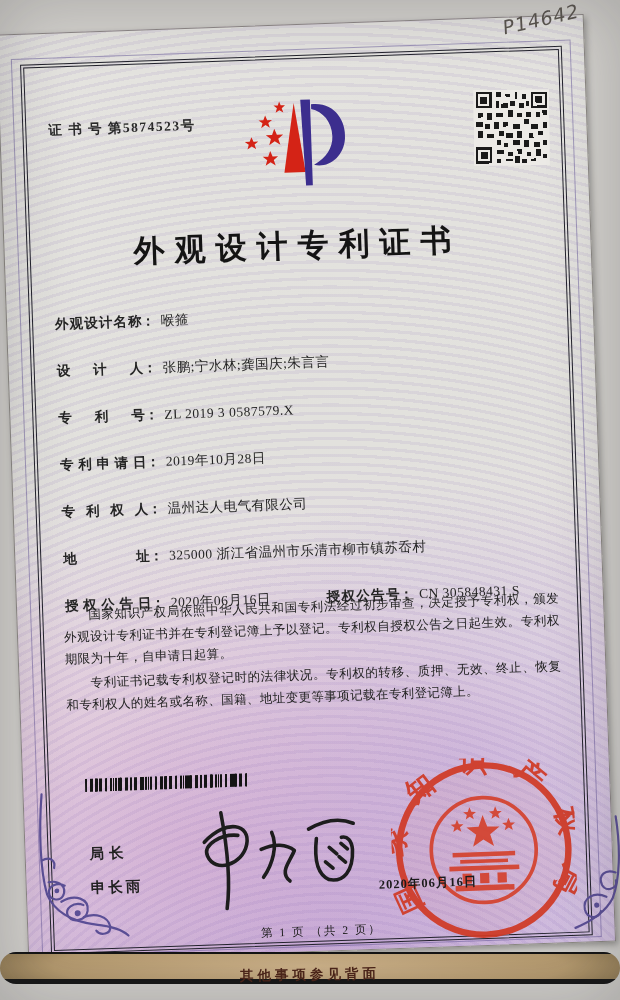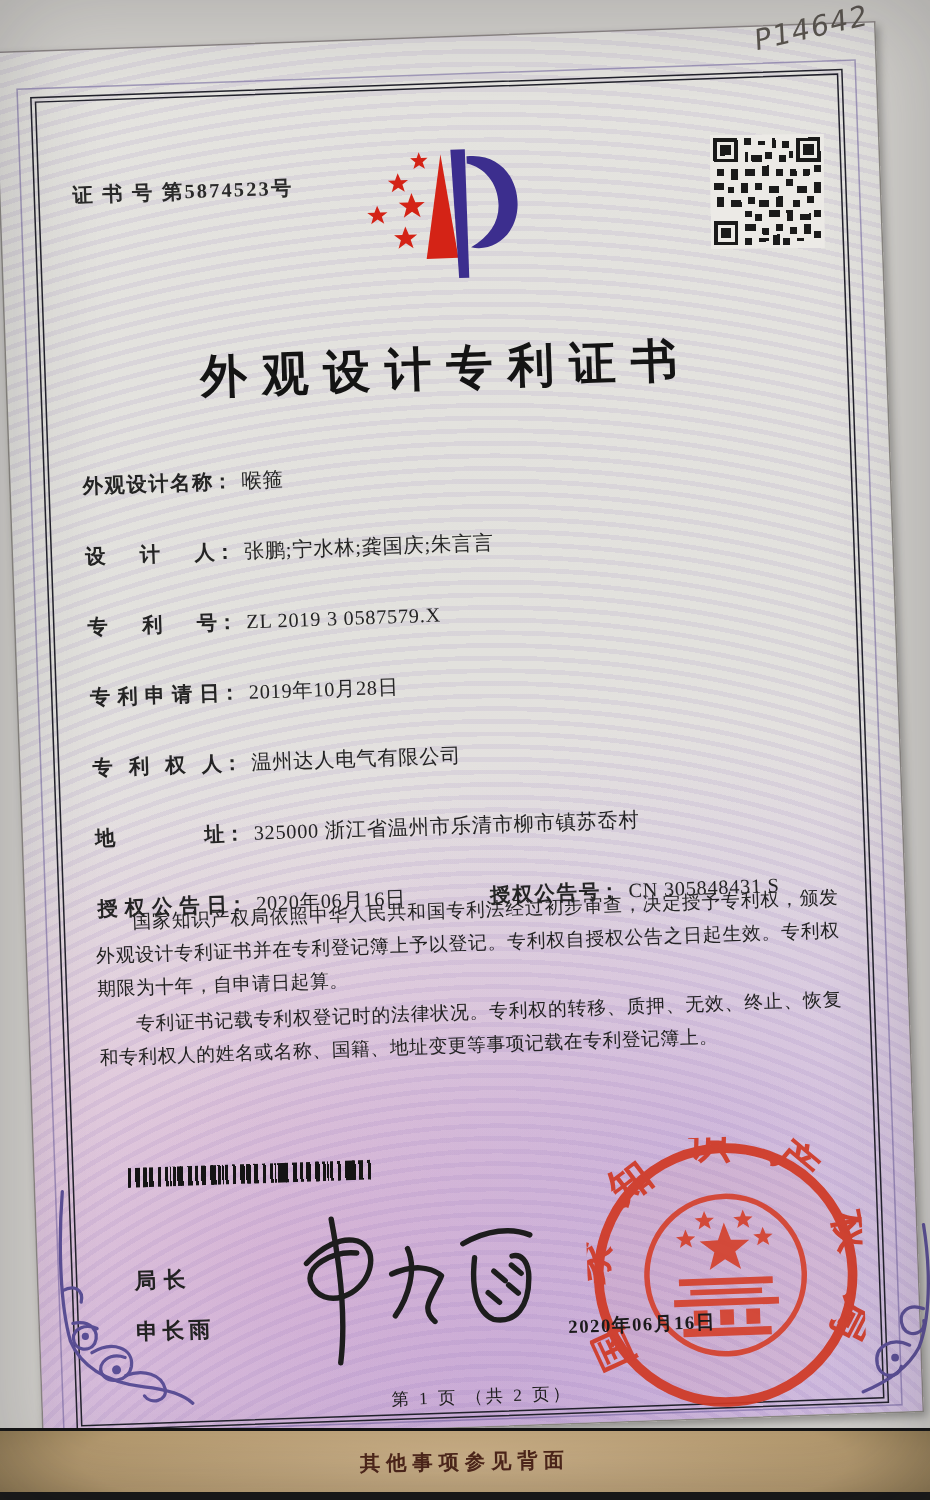--- a/index.html
+++ b/index.html
@@ -79,25 +79,26 @@
 
   .flourish-bl{ position:absolute; left:8px; top:756px; width:95px; height:150px; }
   .flourish-br{ position:absolute; left:544px; top:800px; width:55px; height:115px; transform:scaleX(-1);}
 
   
   .handwritten{ position:absolute; left:502px; top:8px; z-index:5;
     font-family:"DejaVu Sans",sans-serif; font-size:19px; color:#5a554f;
     transform:rotate(-13deg) skewX(-10deg); letter-spacing:1px; }
 
   
-  .bottom-band{ position:absolute; left:0; right:0; top:952px; height:48px; z-index:4;
+  .bottom-band{ position:absolute; left:0; right:0; top:952px; height:32px; z-index:4;
     background:
       linear-gradient(180deg,#141414 0 2px, transparent 2px),
       linear-gradient(0deg,#161616 0 5px, transparent 5px),
       radial-gradient(75% 160% at 50% 45%, #cdb28a 0%, #b59a6f 55%, #77643f 85%, #342c22 100%);
+    border-radius: 16px;
   }
   .back-note{ position:absolute; left:0; right:0; top:14px; text-align:center;
     font-size:13.5px; font-weight:bold; letter-spacing:4px; color:#4d2519;
     transform:rotate(-1deg);}
 </style>
 </head>
 <body>
 
 <div class="scan-vignette"></div>
 

